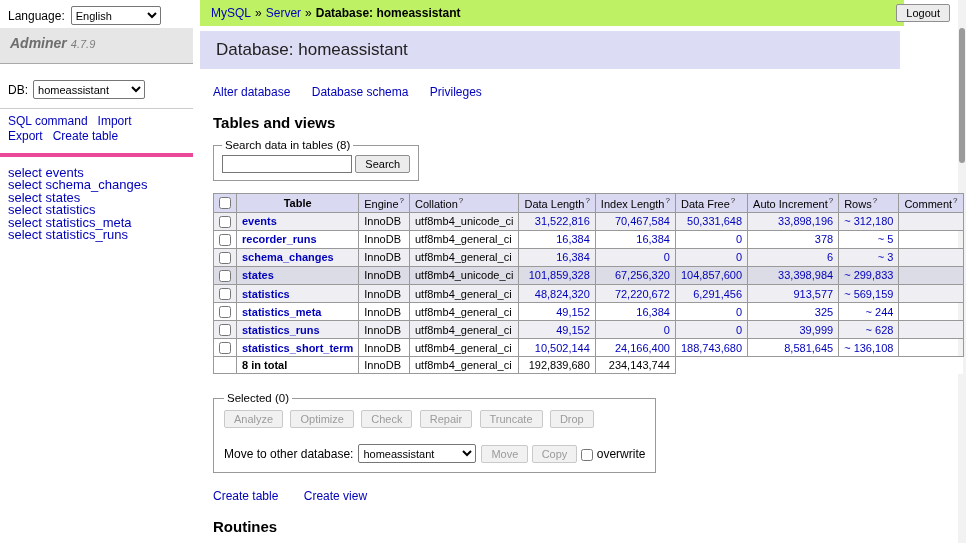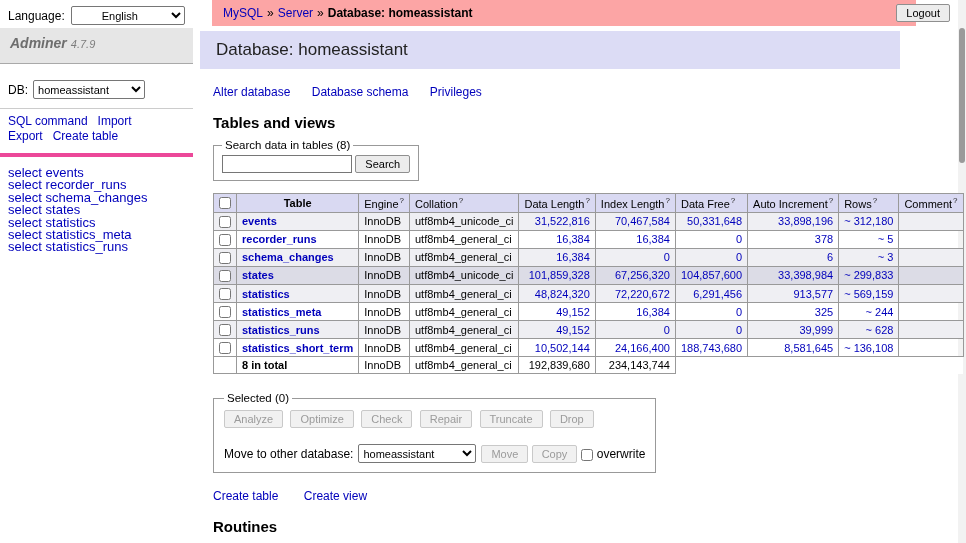--- a/index.html
+++ b/index.html
@@ -10,24 +10,24 @@
   }
   a { color:#0000bb; text-decoration:none; cursor:pointer; }
 
   
   .lang-area { position:absolute; left:8px; top:6px; }
   .lang-area label { font-size:12px; margin-right:6px; }
   select {
     font-family:"Liberation Sans",sans-serif; font-size:11px;
     height:19px; border:1px solid #767676; background:#fff; border-radius:2px;
   }
-  .lang-select { width:114px;padding-left:26px; }
+  .lang-select { width:90px; }
   .breadcrumb {
-    position:absolute; left:212px; top:0; width:704px; height:26px;
-    background:#fca5a5; line-height:26px; padding-left:11px; font-size:12px;
+    position:absolute; left:200px; top:0; width:704px; height:26px;
+    background:#bef264; line-height:26px; padding-left:11px; font-size:12px;
   }
   .breadcrumb .sep { color:#000; margin:0 4px; }
   .breadcrumb b { color:#000; }
   button {
     font-family:"Liberation Sans",sans-serif; font-size:11px;
     border:1px solid #8f8f8f; background:#ececec; border-radius:2px;
     padding:2px 9px; cursor:pointer; color:#000;
   }
   .logout-btn { position:absolute; right:16px; top:4px; }
   button.dis { color:#9b9b9b; border-color:#c9c9c9; background:#f1f1f1; cursor:default; }
@@ -125,21 +125,20 @@
     </div>
     <div class="db-row">
       <label>DB:</label><select class="db-select"><option>homeassistant</option></select>
     </div>
     <div class="menu-links">
       <p><a>SQL command</a><a>Import</a></p>
       <p><a>Export</a><a>Create table</a></p>
     </div>
     <div class="table-links">
       <a>select events</a>
-      <a>select recorder_runs</a>
       <a>select schema_changes</a>
       <a>select states</a>
       <a>select statistics</a>
       <a>select statistics_meta</a>
       <a>select statistics_runs</a>
     </div>
   </div>
 
   <div class="main">
     <div class="h2bar">Database: homeassistant</div>

